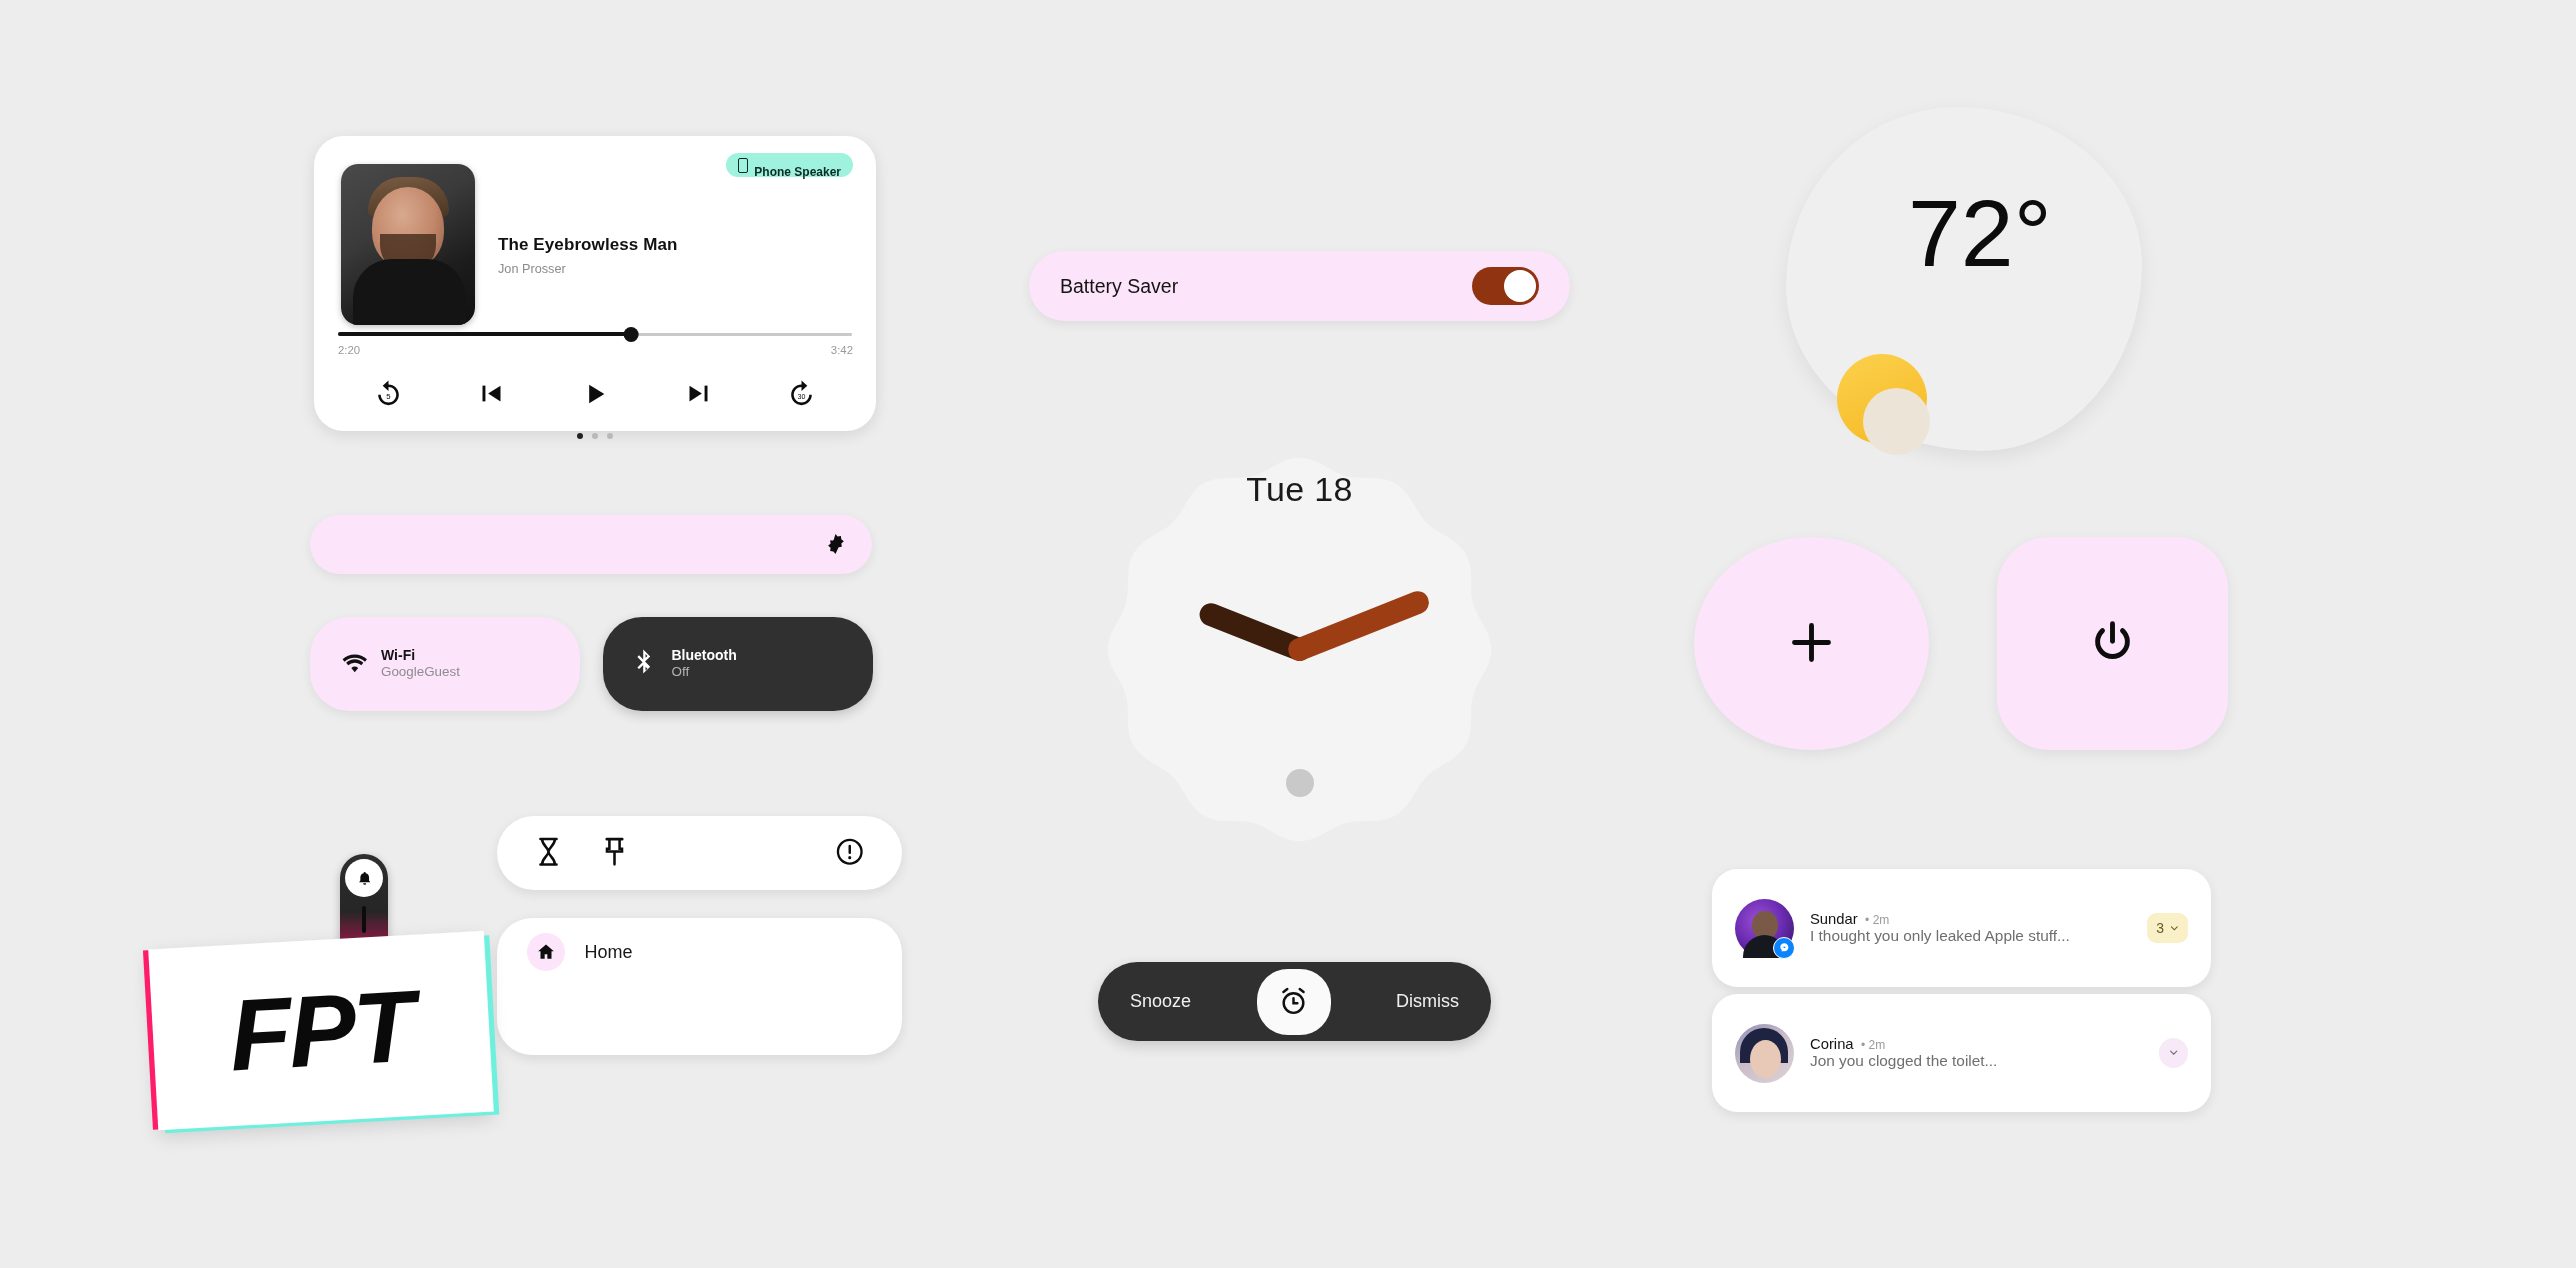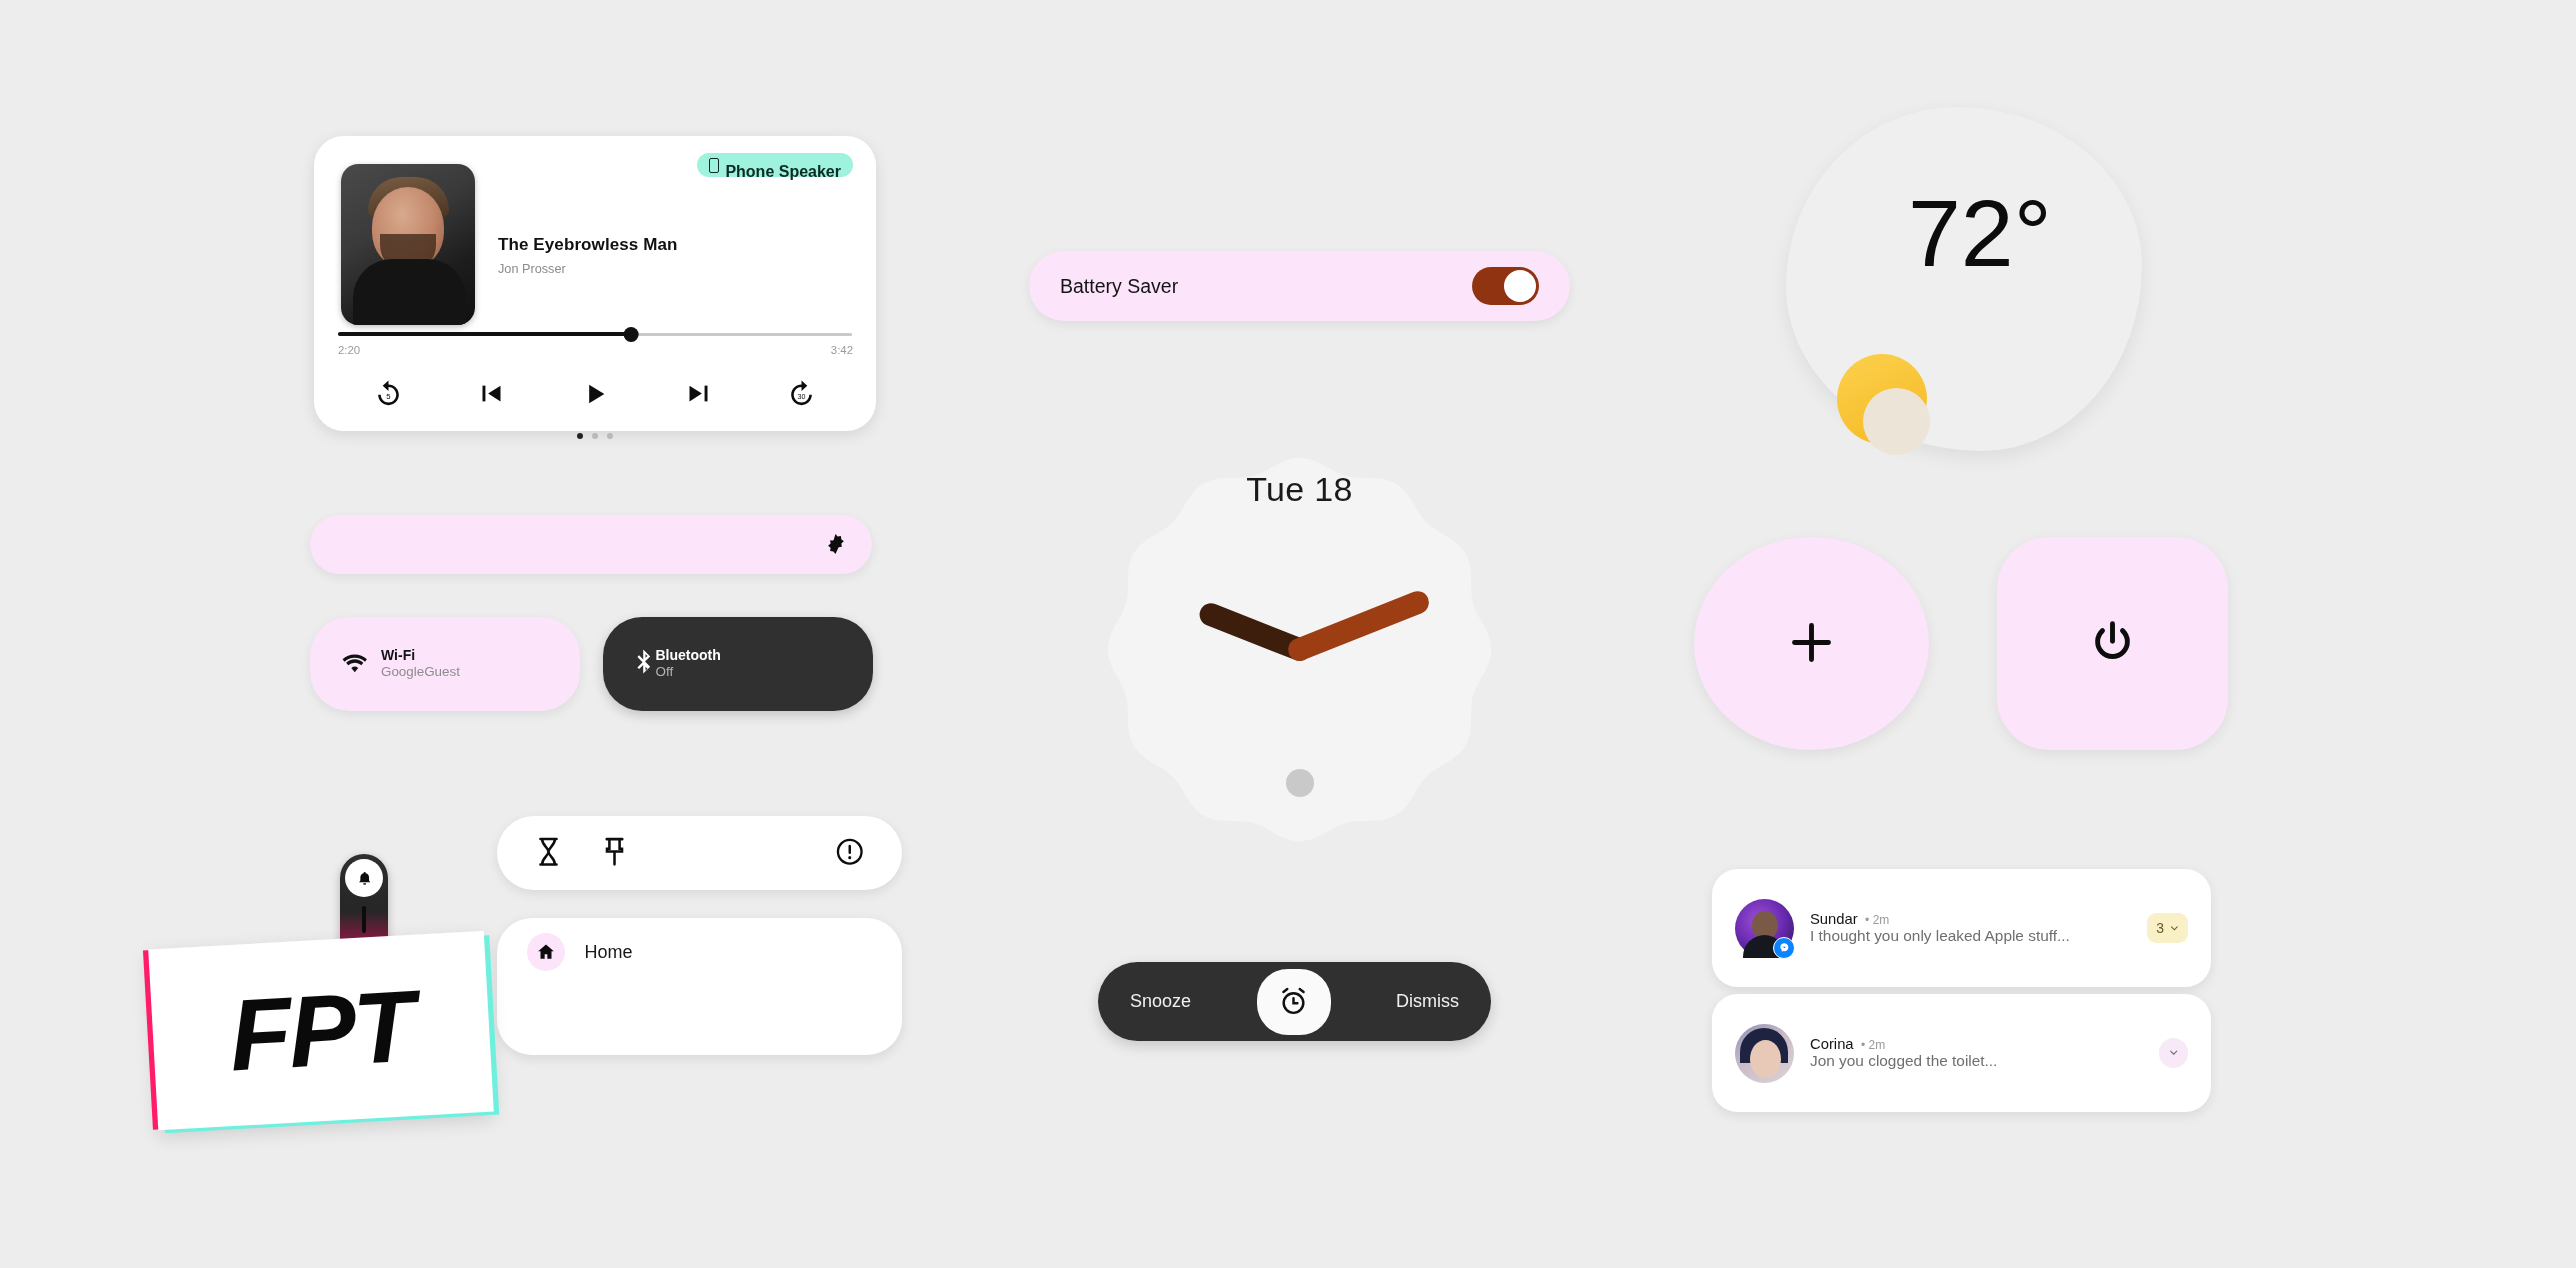--- a/index.html
+++ b/index.html
@@ -43,21 +43,21 @@
     position:absolute;left:184px;top:99px;font-size:17px;font-weight:bold;color:#111;letter-spacing:0.1px;
   }
   #media-artist{
     position:absolute;left:184px;top:126px;font-size:12.7px;color:#8b8b8b;
   }
   #speaker-chip{
     position:absolute;right:23px;top:17.4px;height:24px;
     background:#9ff2dd;border-radius:12px;
     display:flex;align-items:center;gap:6px;padding:0 12px;
   }
-  #speaker-chip .lbl{font-size:16px;font-weight:bold;color:#0d2b25;white-space:nowrap;margin-top:13px;}
+  #speaker-chip .lbl{font-size:12px;font-weight:bold;color:#0d2b25;white-space:nowrap;margin-top:13px;}
   .phone-glyph{width:8.7px;height:13.4px;border:1.5px solid #0d2b25;border-radius:2px;display:block;}
 
   #progress-wrap{position:absolute;left:24px;top:195px;width:514px;height:6.7px;}
   #progress-track{position:absolute;left:0;top:2px;width:100%;height:2.7px;background:#c9c9c9;border-radius:1.3px;}
   #progress-fill{position:absolute;left:0;top:1.3px;height:4px;background:#111;border-radius:2px;}
   #progress-knob{position:absolute;top:-4px;width:14.8px;height:14.8px;border-radius:50%;background:#111;transform:translateX(-7.4px);}
   #time-current{position:absolute;left:24px;top:208px;font-size:11.4px;color:#9a9a9a;}
   #time-total{position:absolute;right:23px;top:208px;font-size:11.4px;color:#9a9a9a;}
 
   #media-controls{position:absolute;left:24px;top:234px;width:514px;height:47px;
@@ -79,21 +79,21 @@
   #wifi-tile{
     left:310px;top:617px;width:270px;height:94px;
     background:#fce4fb;border-radius:39px;
     box-shadow:0 3.4px 10.7px rgba(0,0,0,.07);
     display:flex;align-items:center;padding-left:29.5px;box-sizing:border-box;gap:12px;
   }
   #bt-tile{
     left:603px;top:617px;width:270px;height:94px;
     background:#303030;border-radius:39px;
     box-shadow:0 4px 12px rgba(0,0,0,.18);
-    display:flex;align-items:center;padding-left:29.5px;box-sizing:border-box;
+    display:flex;align-items:center;padding-left:29.5px;box-sizing:border-box;gap:16px;
   }
   .tile-title{font-size:14px;font-weight:bold;line-height:1.25;}
   .tile-sub{font-size:13.4px;line-height:1.25;}
   #wifi-tile .tile-title{color:#141414;}
   #wifi-tile .tile-sub{color:#8d8d8d;}
   #bt-tile .tile-title{color:#fff;}
   #bt-tile .tile-sub{color:#b4b4b4;}
 
   
   #quick-actions{

